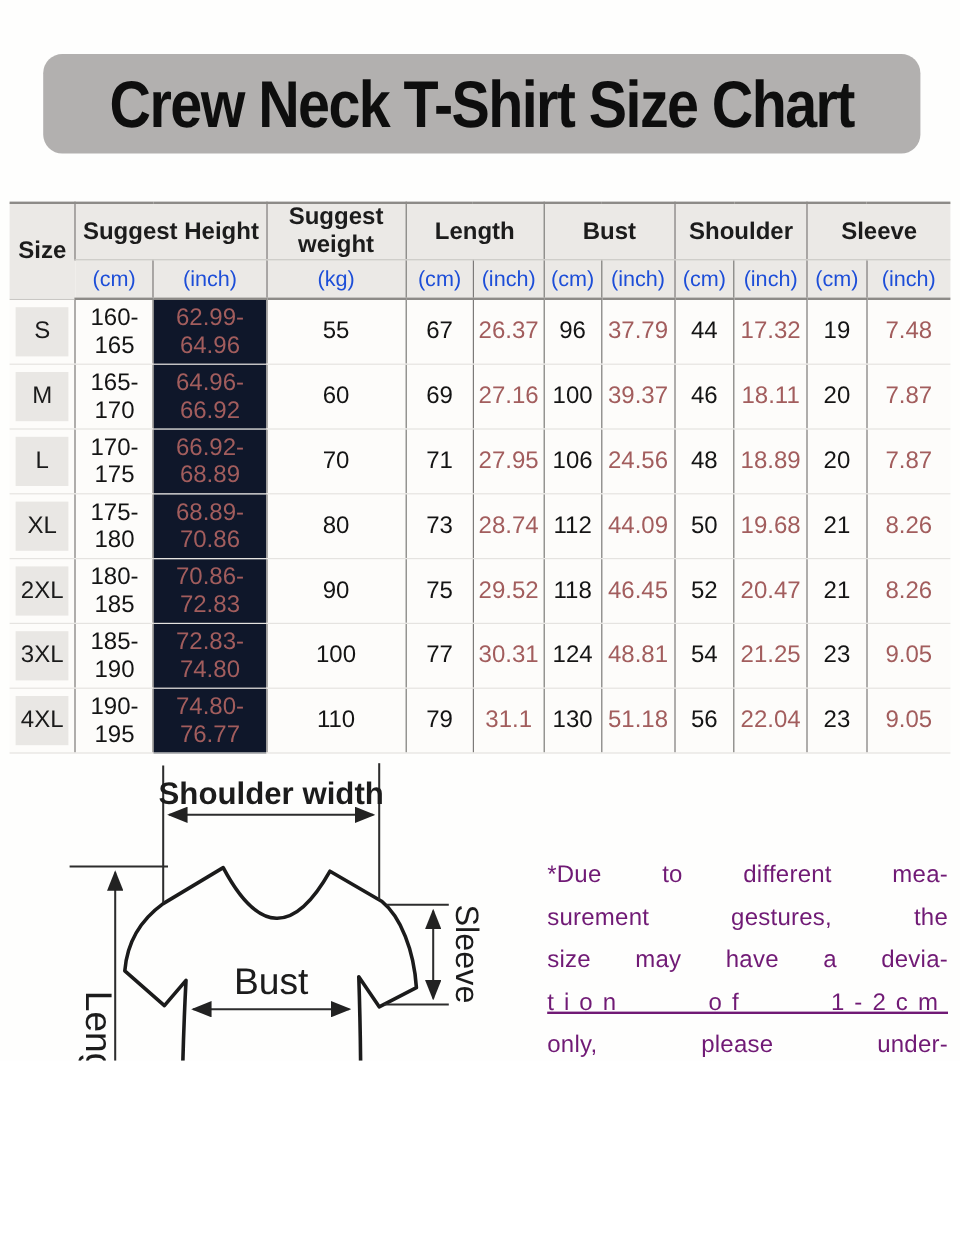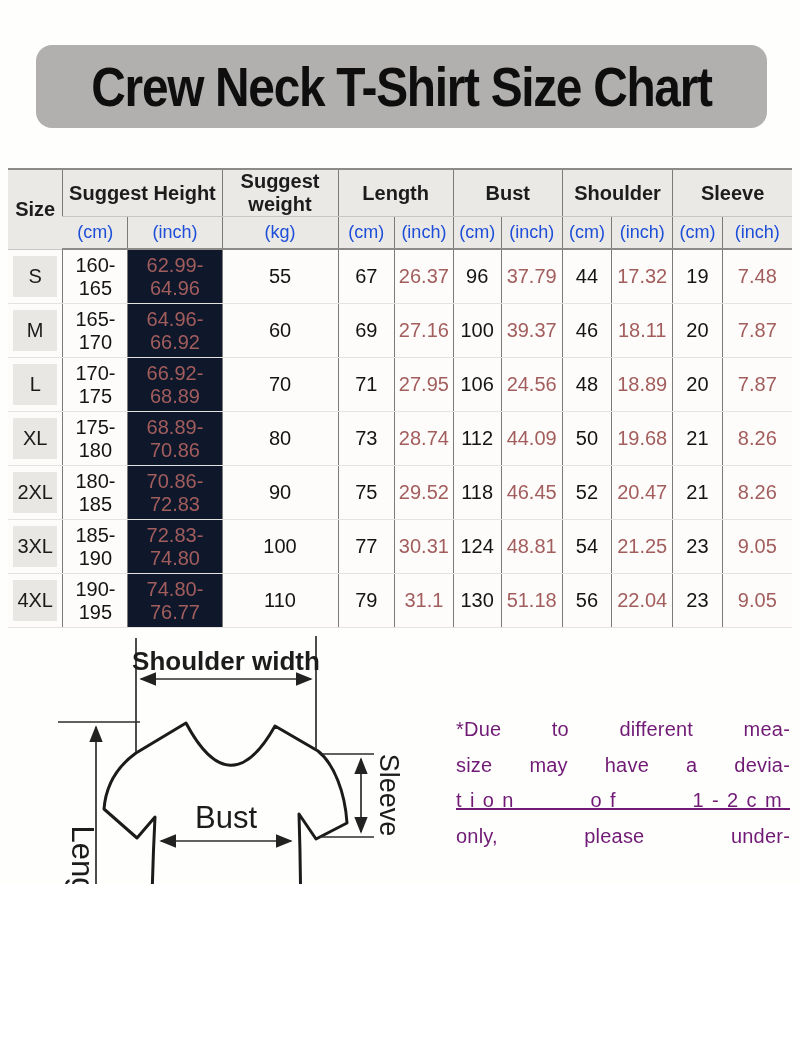--- a/index.html
+++ b/index.html
@@ -241,18 +241,19 @@
     <text x="352" y="169" font-size="27" text-anchor="middle" transform="rotate(90 352 169)">Sleeve</text>
 
     <line class="meas" x1="30" y1="96" x2="112" y2="96"></line>
     <line class="meas" x1="34" y1="374" x2="206" y2="378"></line>
     <line class="meas" x1="68" y1="101" x2="68" y2="370" marker-start="url(#arr)" marker-end="url(#arr)"></line>
     <text x="44" y="247" font-size="31" text-anchor="middle" transform="rotate(90 44 247)">Length</text>
   </svg>
 
   <div class="note">
     <div class="nline">*Due to different mea-</div>
+    <div class="nline">surement gestures, the</div>
     <div class="nline">size may have a devia-</div>
     <div class="nline stretch">tion of 1-2cm</div>
     <div class="nline">only, please under-</div>
   </div>
 
 </div>
 
 </body></html>

